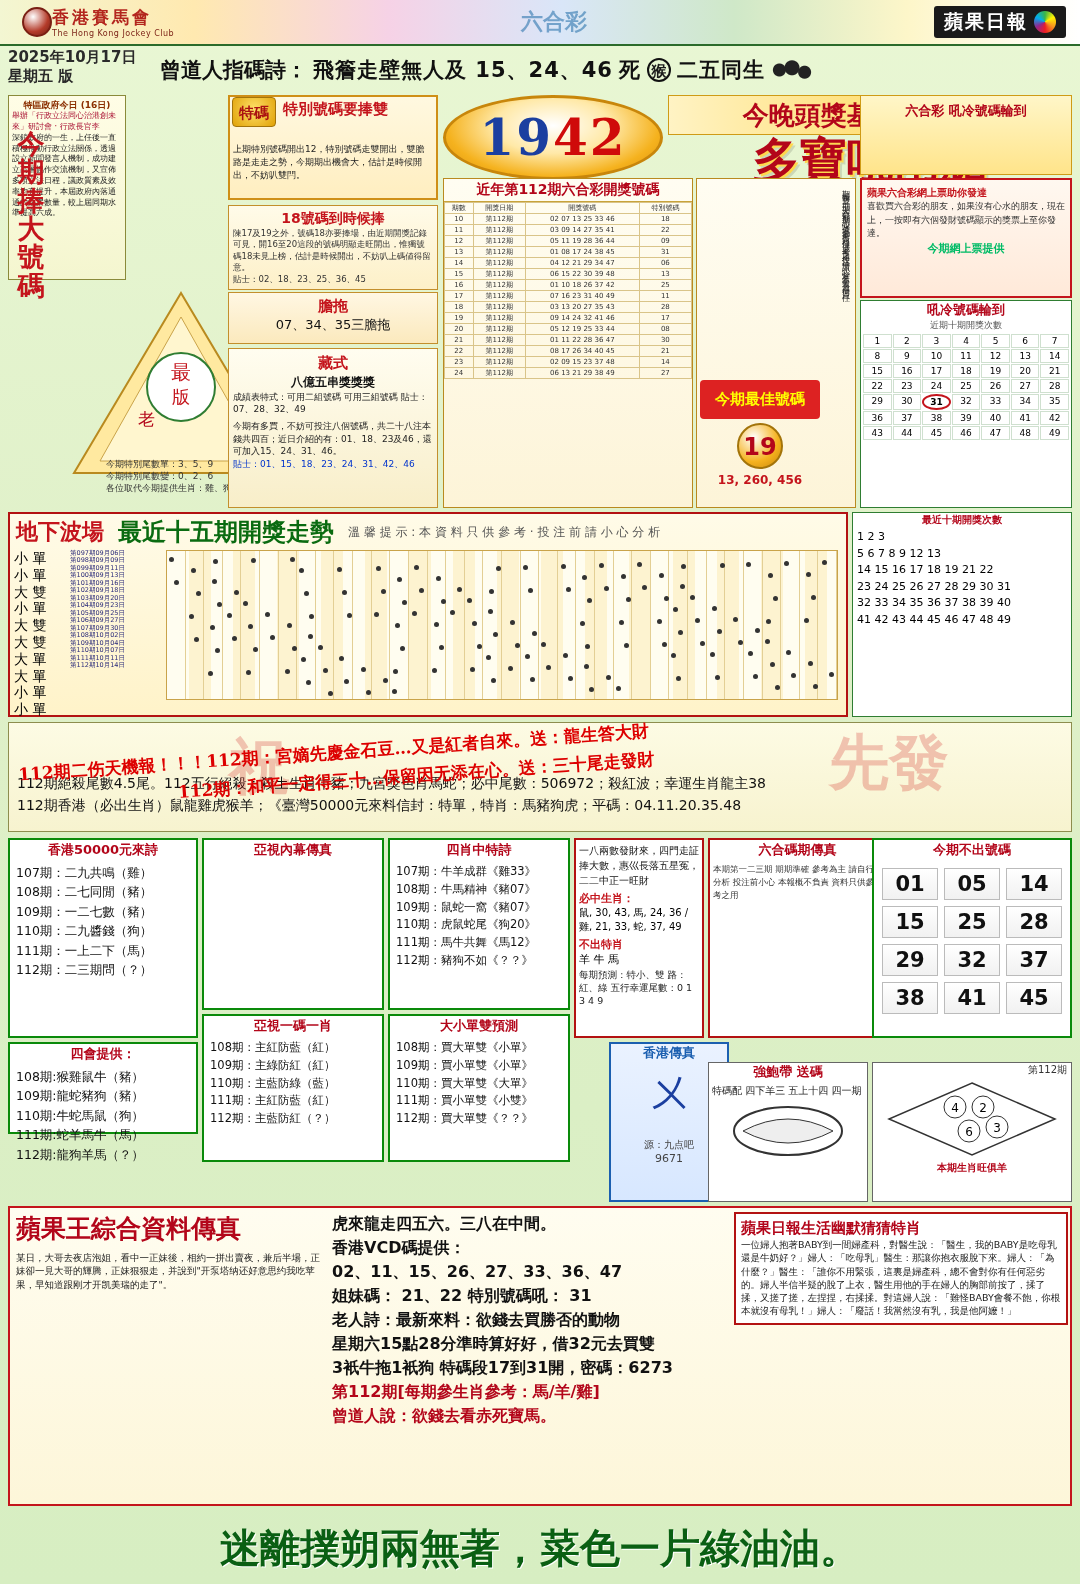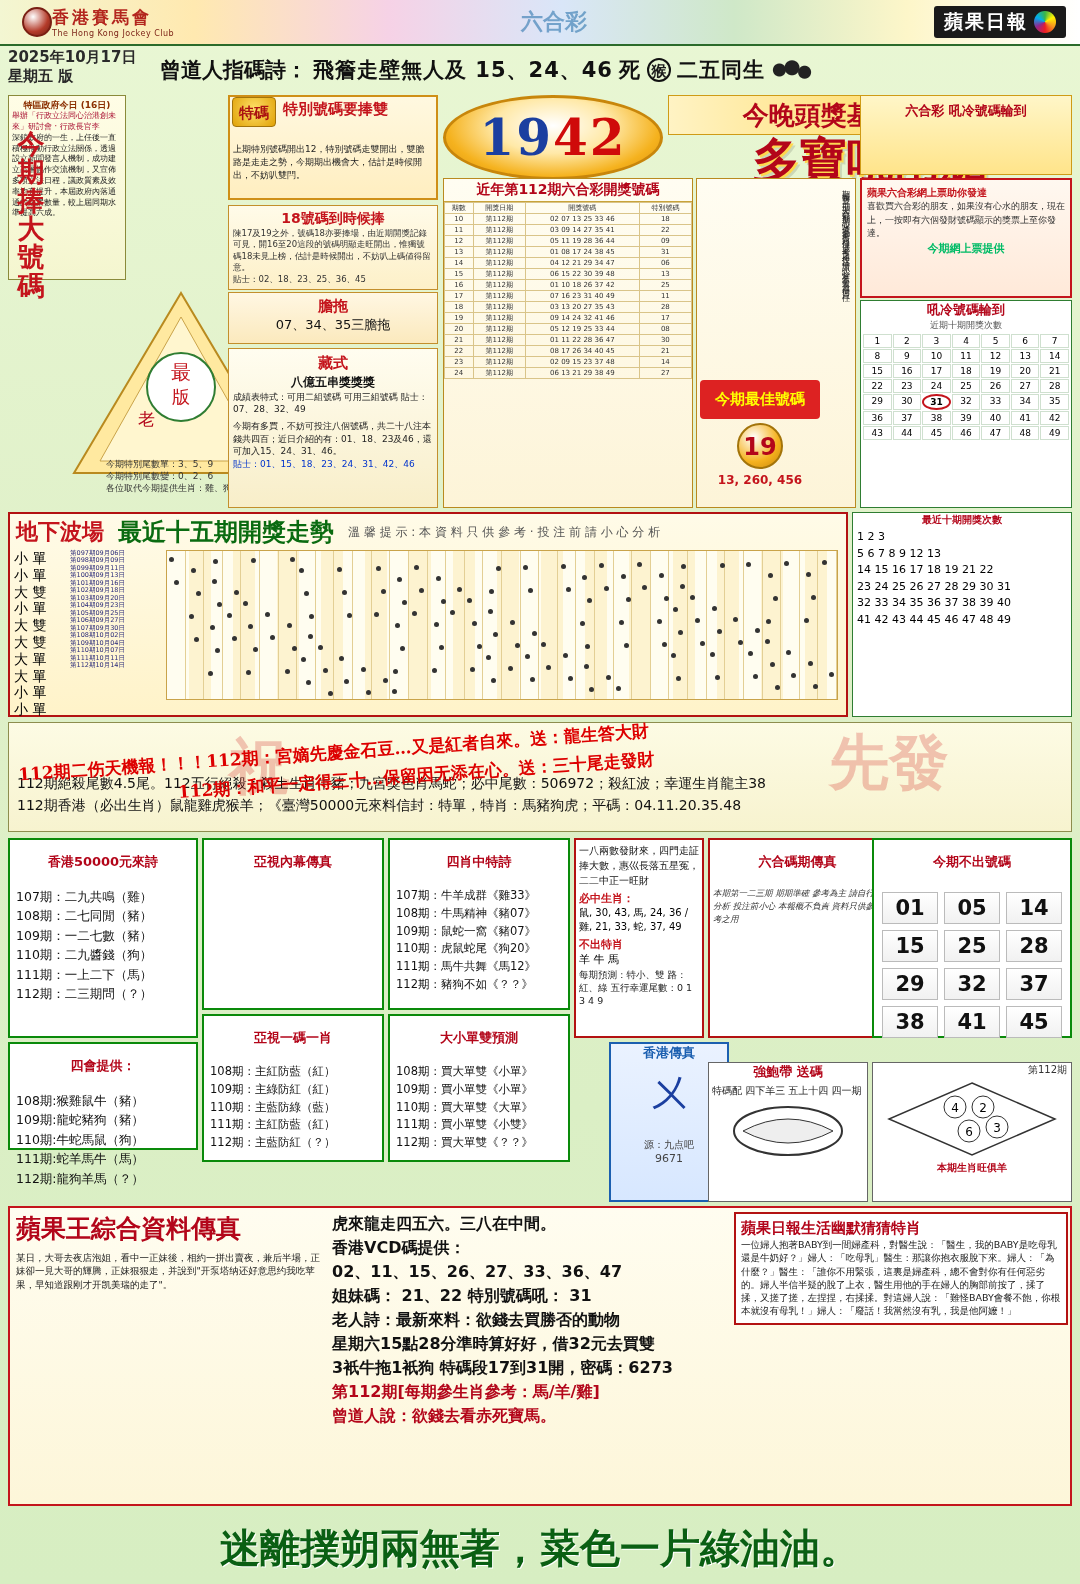--- a/index.html
+++ b/index.html
@@ -144,25 +144,25 @@
 
   
   #band { position:absolute; left:8px; top:722px; width:1064px; height:110px;
      border:1px solid #8d8d4e; background:linear-gradient(180deg,#fdfbe4,#f7f3cf); padding:4px 8px; }
   #band .hw { color:#d00; font-size:17px; font-weight:bold; line-height:1.35; font-family:"DejaVu Serif",serif;}
   #band .ln { font-size:14px; color:#111; line-height:1.55; }
   .wm { position:absolute; font-size:60px; color:rgba(200,0,0,.22); font-weight:bold; pointer-events:none;}
 
   
   .sbox { position:absolute; border:2px solid #0a8a0a; background:#fff; }
-  .sbox .hd { text-align:center; font-weight:bold; color:#b3061a; font-size:13px; padding:13px 0; }
+  .sbox .hd { text-align:center; font-weight:bold; color:#b3061a; font-size:13px; padding:1px 0; }
   .sbox ul { list-style:none; margin:0; padding:3px 6px; font-size:12.5px; line-height:1.55; color:#111; }
 
   #b-left1 { left:8px; top:838px; width:190px; height:200px; }
-  #b-left2 { left:8px; top:1042px; width:190px; height:108px; }
+  #b-left2 { left:8px; top:1042px; width:190px; height:92px; }
   #b-mid1  { left:202px; top:838px; width:182px; height:172px; }
   #b-mid2  { left:202px; top:1014px; width:182px; height:148px; }
   #b-mid3  { left:388px; top:838px; width:182px; height:172px; }
   #b-mid4  { left:388px; top:1014px; width:182px; height:148px; }
   #b-r1    { left:574px; top:838px; width:130px; height:200px; }
   #b-r2    { left:708px; top:838px; width:179px; height:200px; }
   #b-r3    { left:872px; top:838px; width:200px; height:200px; }
 
   #b-r3 .grid { display:grid; grid-template-columns:repeat(3,1fr); gap:6px; padding:8px; }
   #b-r3 .grid div { text-align:center; font-size:21px; font-weight:bold; color:#111;
@@ -808,21 +808,21 @@
     <div style="font-size:10px;padding:3px;color:#111;line-height:1.5;">一八兩數發財來，四門走証捧大數，惠巛長落五星冤，二二中正一旺財</div>
     <div style="font-size:11px;color:#c4141c;font-weight:bold;padding-left:3px;">必中生肖：</div>
     <div style="font-size:10px;padding:0 3px;">鼠, 30, 43, 馬, 24, 36 / 雞, 21, 33, 蛇, 37, 49</div>
     <div style="font-size:11px;color:#c4141c;font-weight:bold;padding-left:3px;margin-top:3px;">不出特肖</div>
     <div style="font-size:11px;padding:0 3px;">羊 牛 馬</div>
     <div style="font-size:9.5px;padding:2px 3px;color:#222;">每期預測：特小、雙 路：紅、綠 五行幸運尾數：0 1 3 4 9</div>
   </div>
 
   <div class="sbox" id="b-r2" style="border-color:#b31212;">
     <div class="hd">六合碼期傳真</div>
-    <div style="font-size:8.5px;padding:3px;line-height:1.5;color:#333;font-style:italic;">本期第一二三期 期期準確 參考為主 請自行分析 投注前小心 本報概不負責 資料只供參考之用</div>
+    <div style="font-size:8.5px;padding:3px;line-height:1.5;color:#333;">本期第一二三期 期期準確 參考為主 請自行分析 投注前小心 本報概不負責 資料只供參考之用</div>
   </div>
 
   <div class="sbox" id="b-r3">
     <div class="hd">今期不出號碼</div>
     <div class="grid" id="r3grid">
         <div>01</div>
         <div>05</div>
         <div>14</div>
         <div>15</div>
         <div>25</div>

